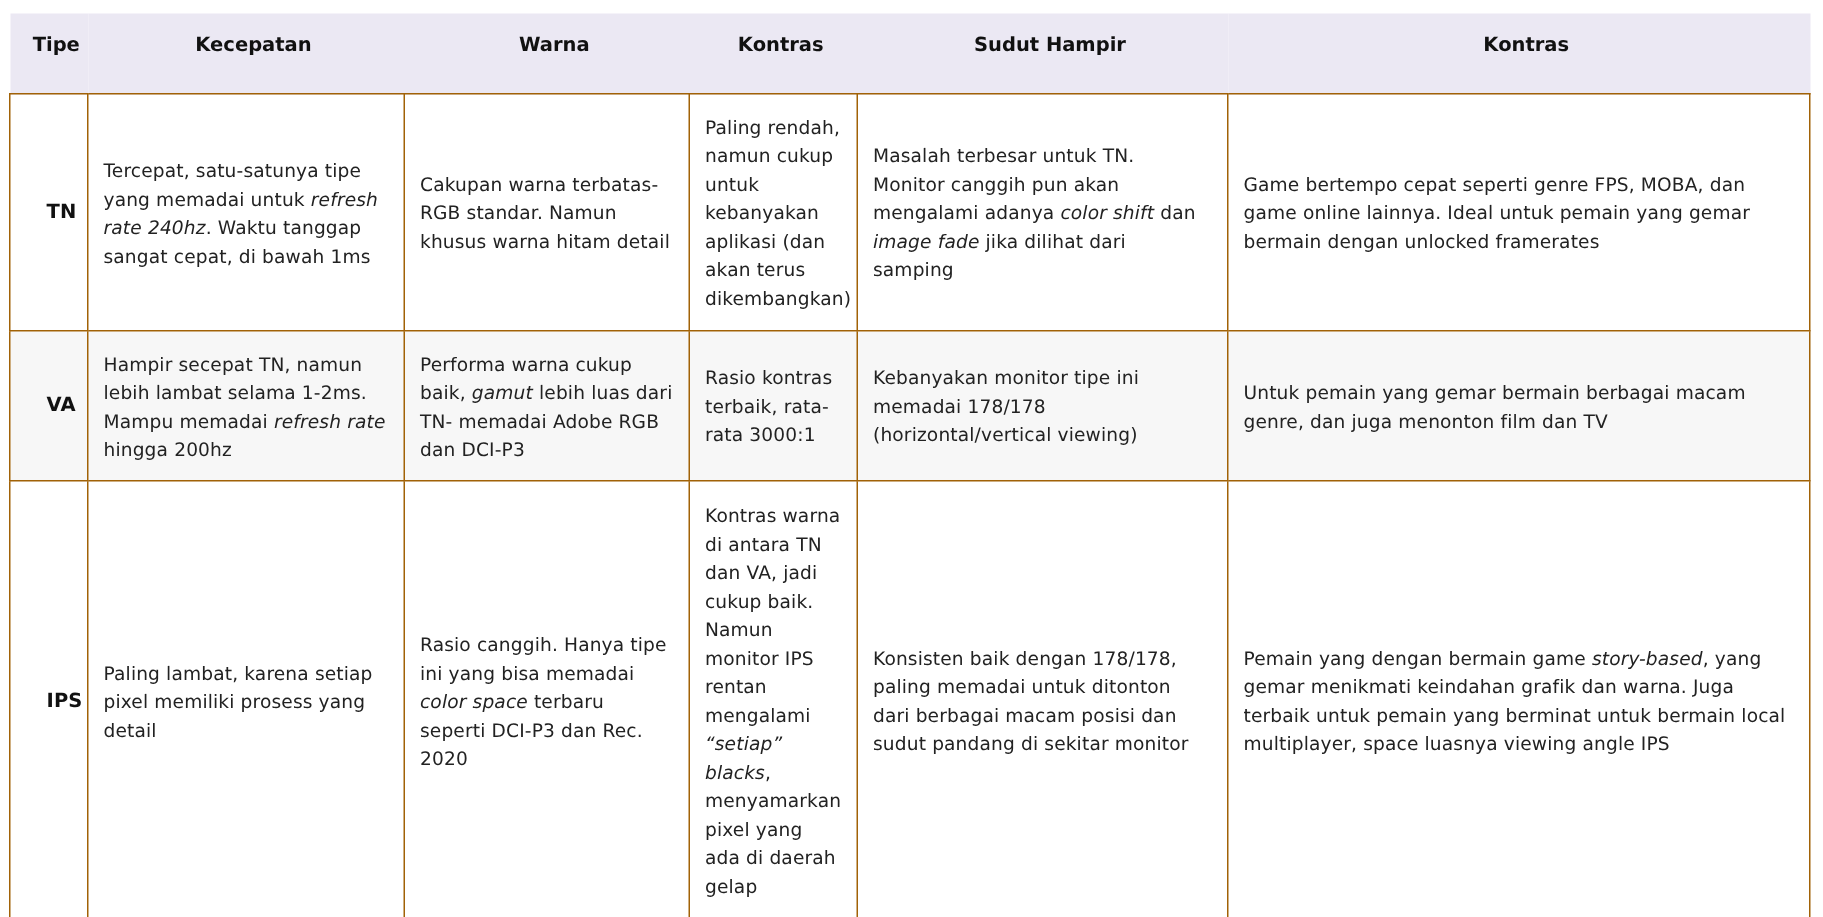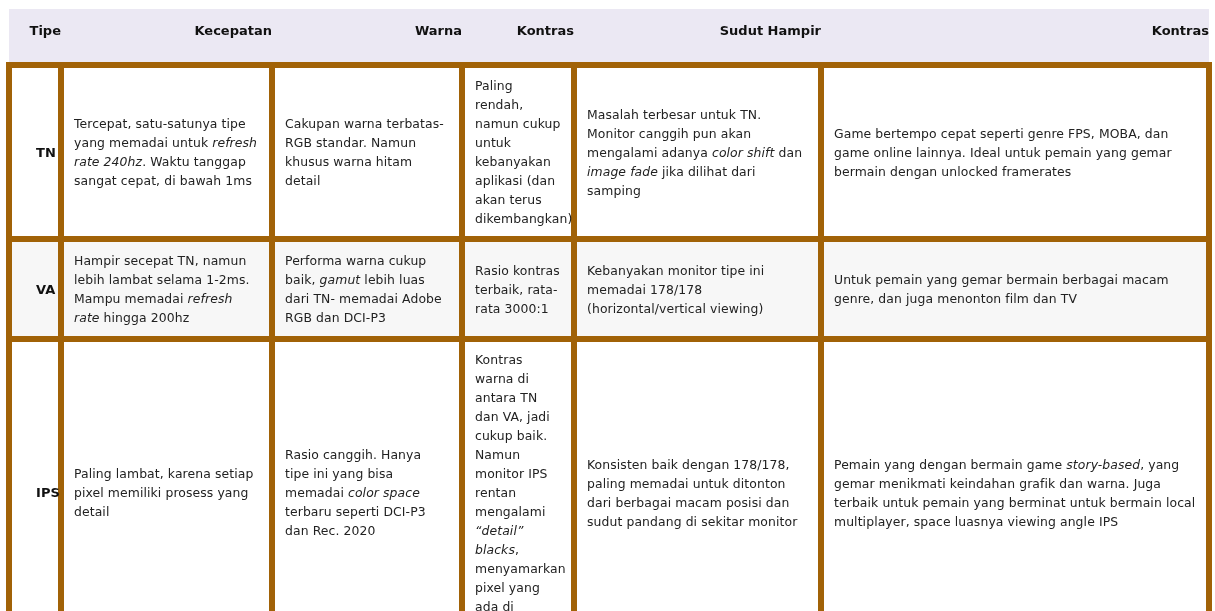--- a/index.html
+++ b/index.html
@@ -1,20 +1,20 @@
 <!DOCTYPE html>
 <html><head>
 <meta charset="utf-8">
 <style>
   html, body { margin: 0; padding: 0; background: #ffffff; }
   body { width: 1215px; height: 611px; overflow: hidden; font-family: "DejaVu Sans", sans-serif; color: #222222; }
   .wrap { position: absolute; left: 6px; top: 9px; width: 1200px; }
   table.cmp { border-collapse: collapse; width: 1200px; table-layout: fixed; font-size: 12.4px; line-height: 19px; }
-  table.cmp th { background: #ebe8f3; text-align: right; font-weight: bold; font-size: 13px; height: 43px; padding: 0 0 10px 10px; vertical-align: middle; color: #111; border: none; }
-  table.cmp td { border: 6px solid #a16207; padding: 8px 10px 8px 10px; vertical-align: middle; letter-spacing: 0.1px; }
+  table.cmp th { background: #ebe8f3; text-align: center; font-weight: bold; font-size: 13px; height: 43px; padding: 0 0 10px 10px; vertical-align: middle; color: #111; border: none; }
+  table.cmp td { border: 1px solid #a16207; padding: 8px 10px 8px 10px; vertical-align: middle; letter-spacing: 0.1px; }
   table.cmp td.type { font-weight: bold; font-size: 13px; color: #111; padding-left: 24px; }
   tr.r-tn { height: 158px; }
   tr.r-va { height: 100px; background: #f7f7f7; }
   tr.r-ips { height: 293px; }
   em { font-style: italic; }
 </style>
 </head>
 <body>
 
 <div class="wrap">
@@ -51,19 +51,19 @@
       <td><span>Hampir secepat TN, namun lebih lambat selama 1-2ms. Mampu memadai </span><em>refresh rate</em><span> hingga 200hz</span></td>
       <td><span>Performa warna cukup baik, </span><em>gamut</em><span> lebih luas dari TN- memadai Adobe RGB dan DCI-P3</span></td>
       <td><span>Rasio kontras terbaik, rata-rata 3000:1</span></td>
       <td><span>Kebanyakan monitor tipe ini memadai 178/178 (horizontal/vertical viewing)</span></td>
       <td><span>Untuk pemain yang gemar bermain berbagai macam genre, dan juga menonton film dan TV</span></td>
     </tr>
     <tr class="r-ips">
       <td class="type">IPS</td>
       <td><span>Paling lambat, karena setiap pixel memiliki prosess yang detail</span></td>
       <td><span>Rasio canggih. Hanya tipe ini yang bisa memadai </span><em>color space</em><span> terbaru seperti DCI-P3 dan Rec. 2020</span></td>
-      <td><span>Kontras warna di antara TN dan VA, jadi cukup baik. Namun monitor IPS rentan mengalami </span><em>“detail” blacks</em><span>, menyamarkan pixel yang ada di daerah gelap</span></td>
+      <td><span>Kontras warna di antara TN dan VA, jadi cukup baik. Namun monitor IPS rentan mengalami </span><em>“setiap” blacks</em><span>, menyamarkan pixel yang ada di daerah gelap</span></td>
       <td><span>Konsisten baik dengan 178/178, paling memadai untuk ditonton dari berbagai macam posisi dan sudut pandang di sekitar monitor</span></td>
       <td><span>Pemain yang dengan bermain game </span><em>story-based</em><span>, yang gemar menikmati keindahan grafik dan warna. Juga terbaik untuk pemain yang berminat untuk bermain local multiplayer, space luasnya viewing angle IPS</span></td>
     </tr>
   </tbody>
 </table>
 </div>
 
 </body></html>

